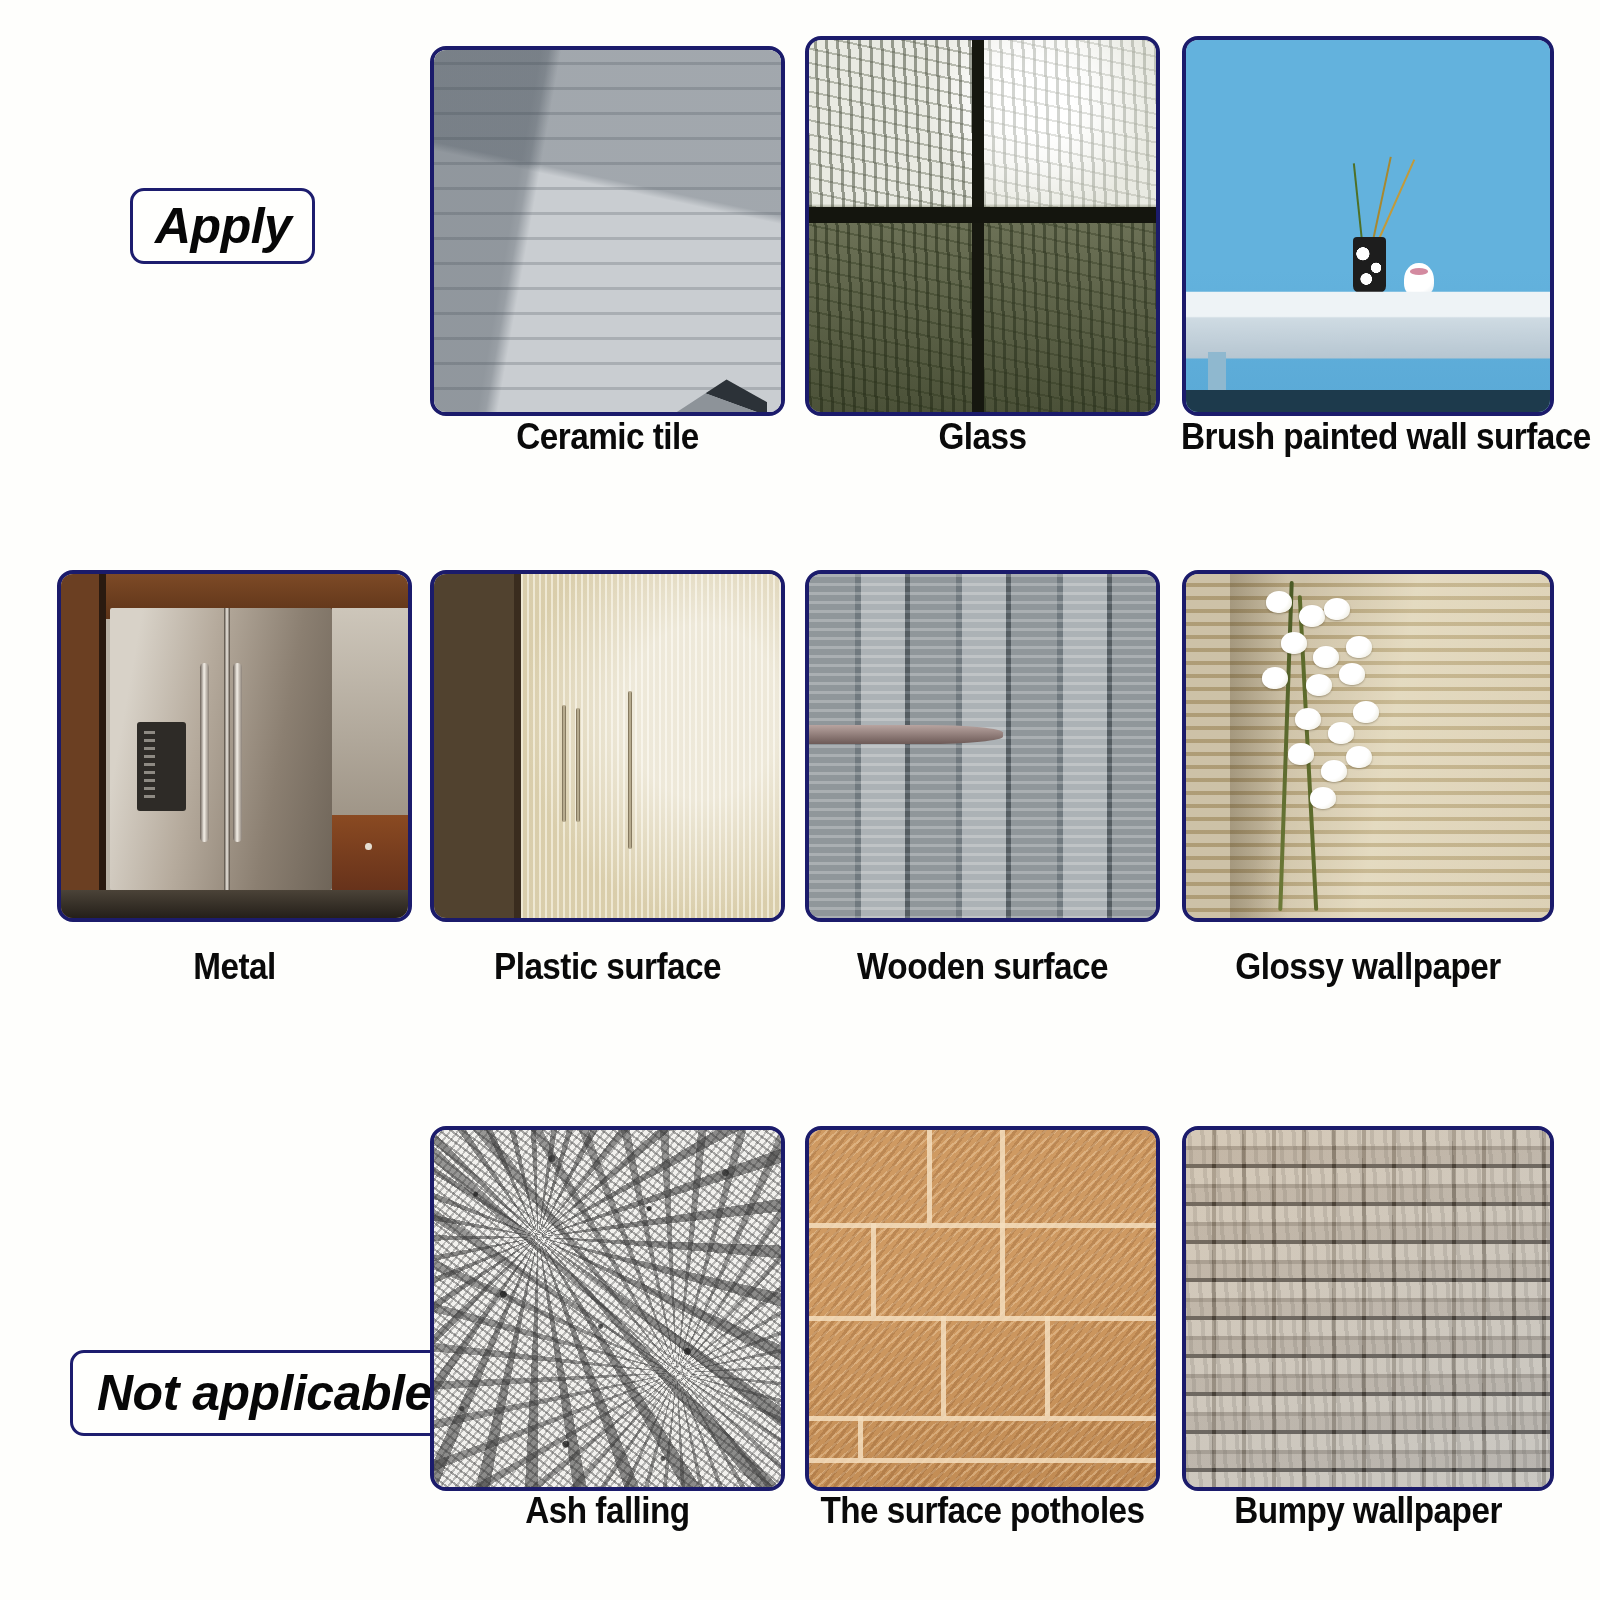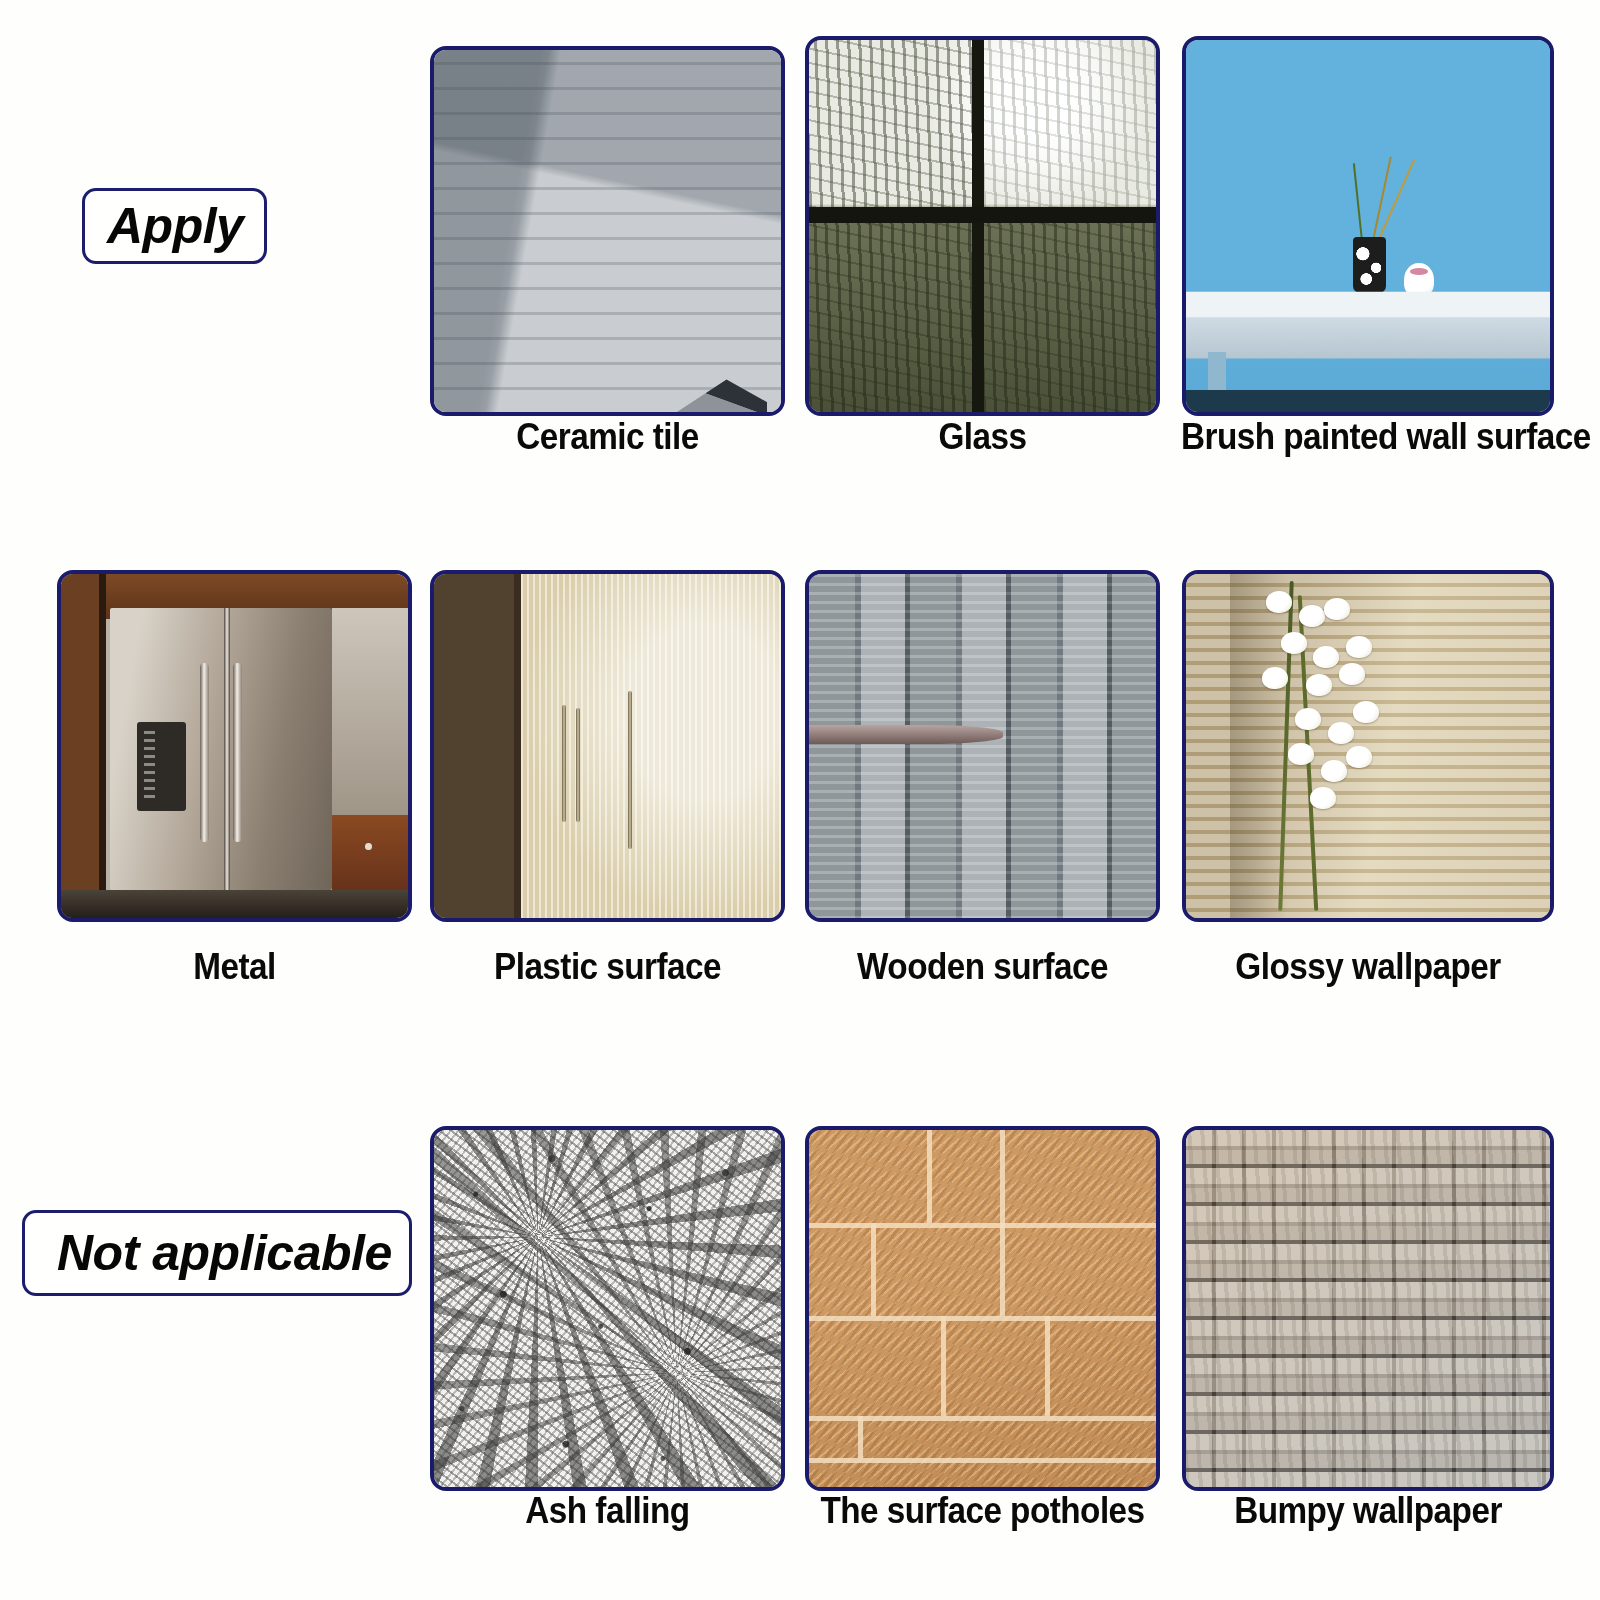--- a/index.html
+++ b/index.html
@@ -13,31 +13,32 @@
   .sheet{position:absolute;inset:0;}
 
   
   .pill{
     position:absolute;
     background:#fffffd;
     border:3px solid #1d1d6e;
     border-radius:14px;
     display:flex;align-items:center;justify-content:flex-start;
     box-sizing:border-box;
+    margin-left:48px;
   }
   .pill-text{
     font-style:italic;
     font-weight:bold;
     color:#070707;
     letter-spacing:-0.5px;
     white-space:nowrap;
   }
   #pill-apply{left:82px;top:188px;width:185px;height:76px;padding-left:22px;}
   #pill-apply .pill-text{font-size:50px;}
-  #pill-not{left:22px;top:1210px;width:390px;height:86px;padding-left:32px;}
+  #pill-not{left:22px;top:1350px;width:390px;height:86px;padding-left:24px;}
   #pill-not .pill-text{font-size:50px;}
 
   
   .tile{
     position:absolute;
     border:4px solid #1b1b6b;
     border-radius:16px;
     box-sizing:border-box;
     overflow:hidden;
     background:#cfcfcf;

